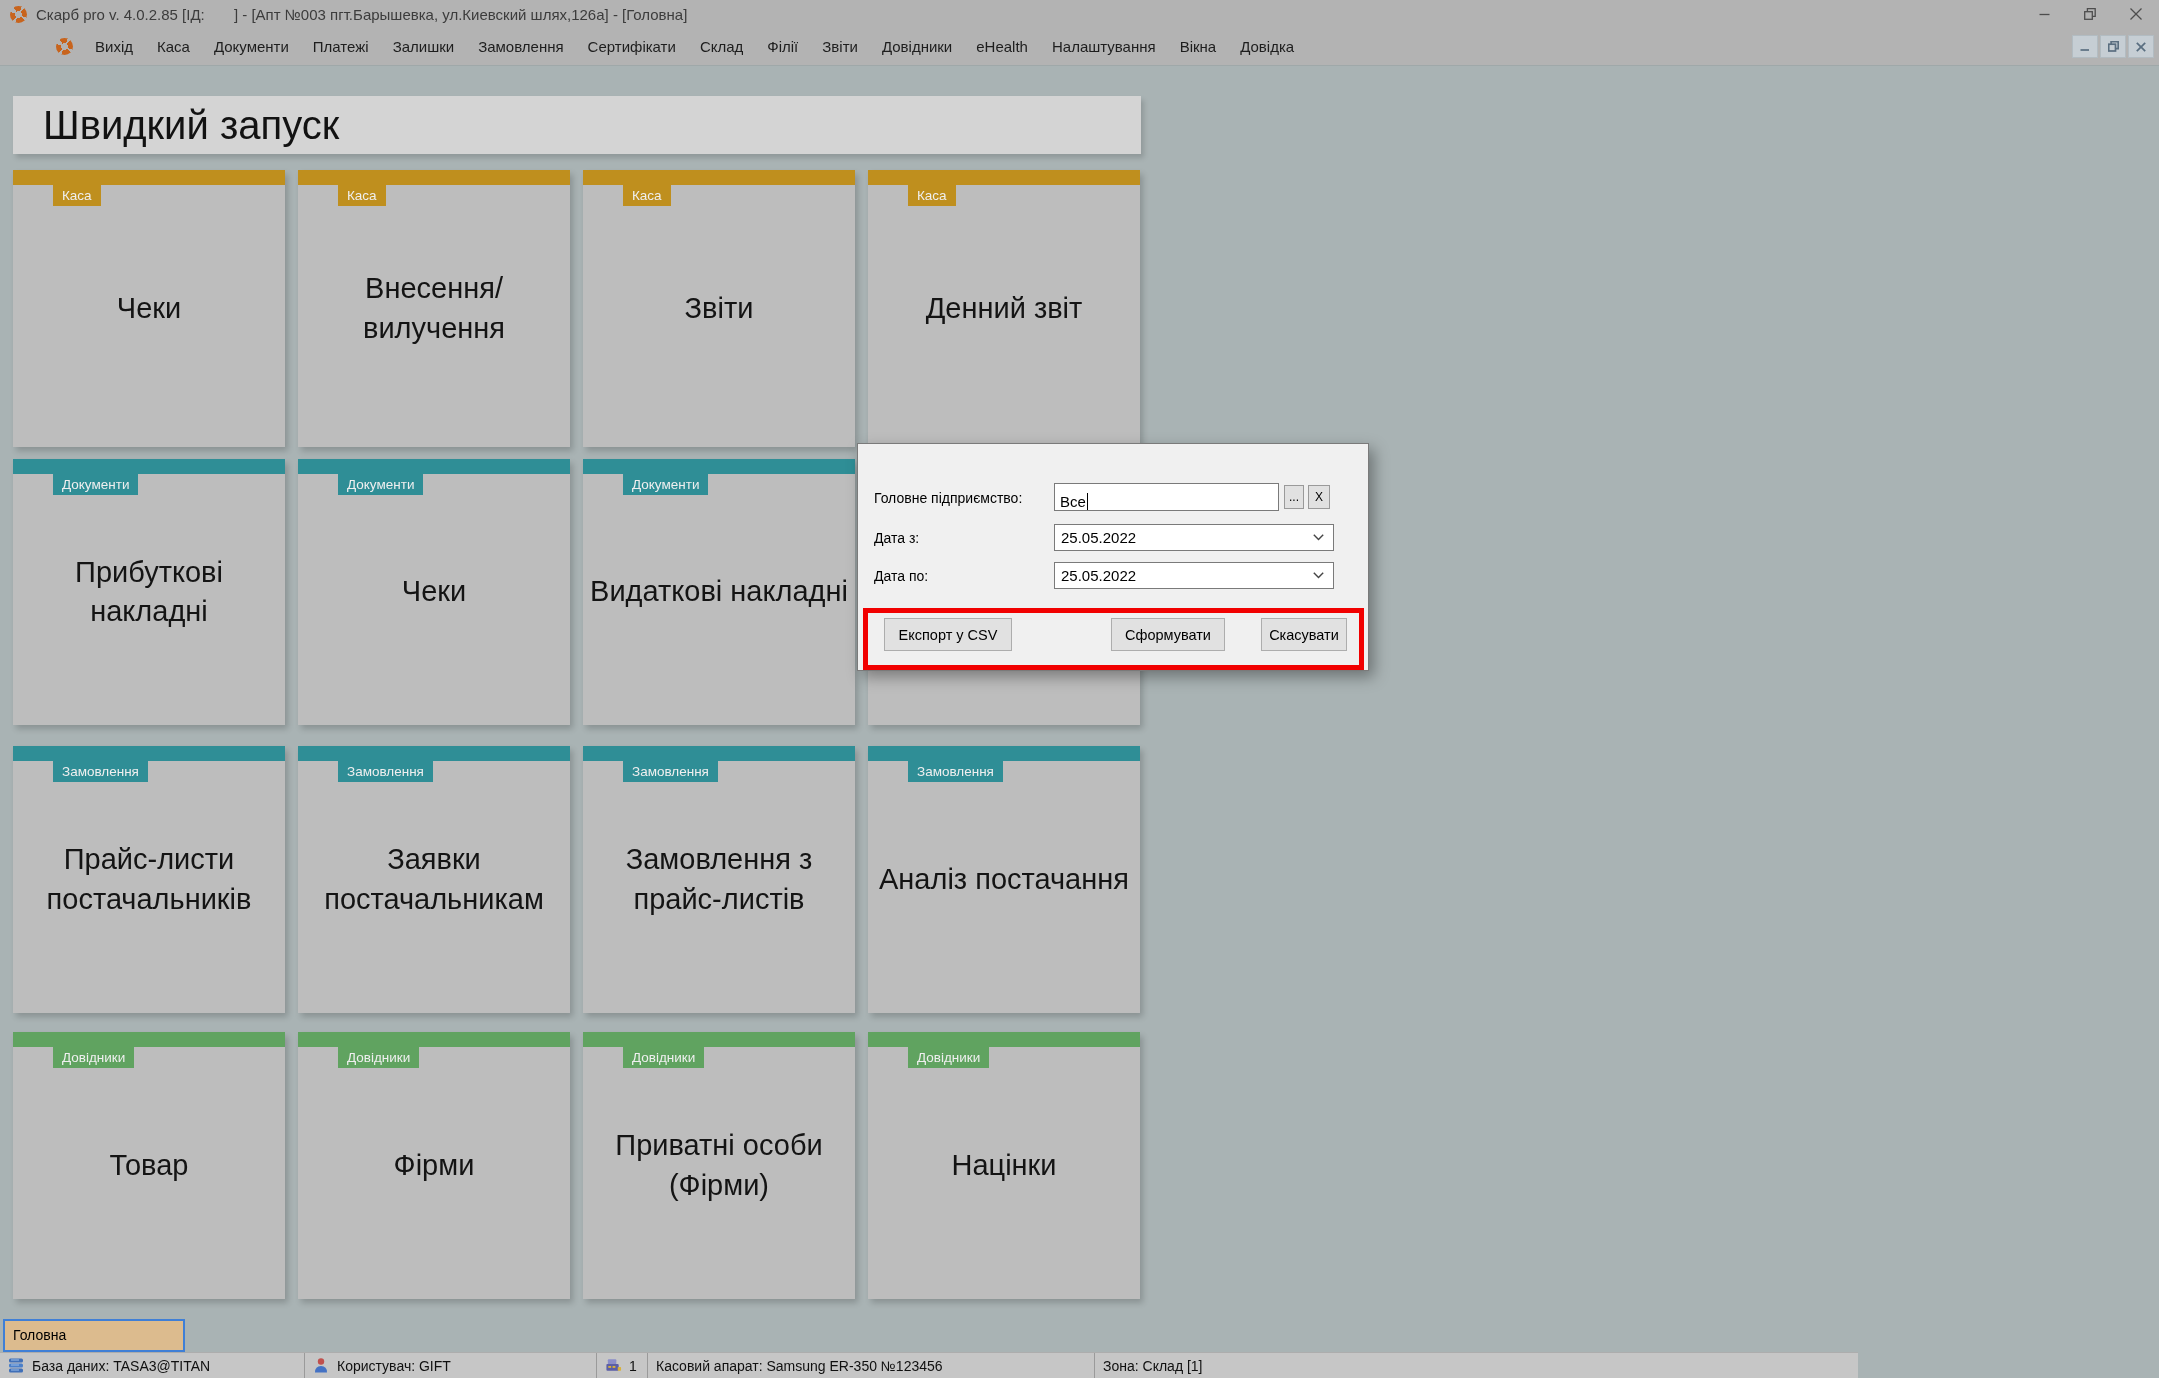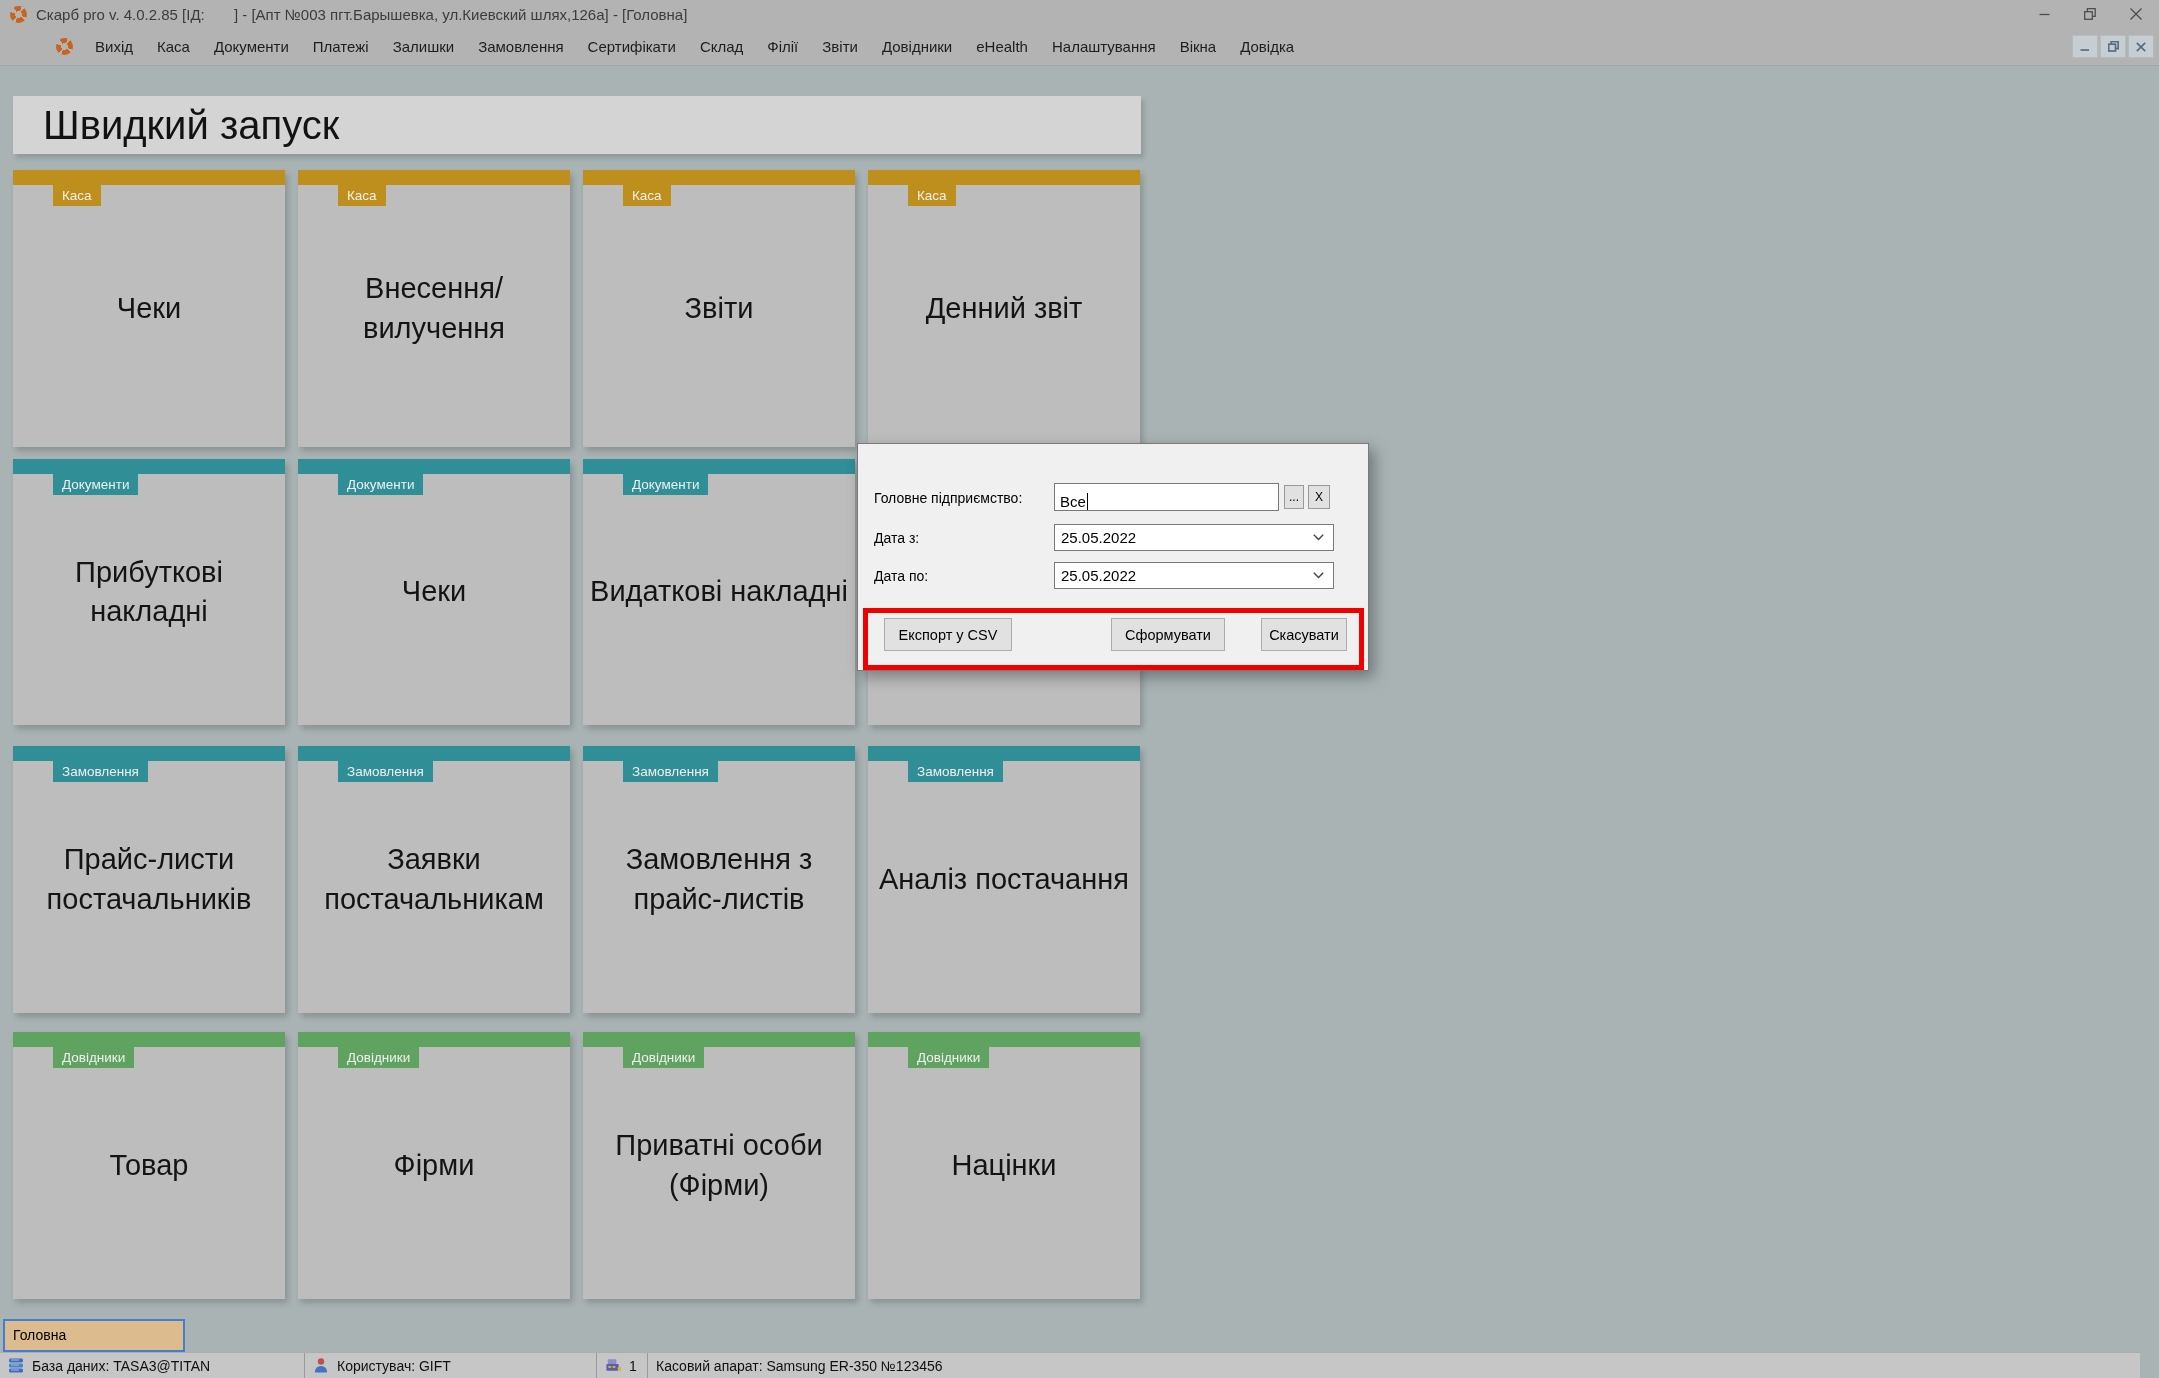--- a/index.html
+++ b/index.html
@@ -77,21 +77,21 @@
   .dlg-button { position:absolute; height:33px; background:#e1e1e1;
     border:1px solid #adadad; font-size:14.5px; color:#000; display:flex;
     align-items:center; justify-content:center; cursor:pointer; }
   .annotation-rect { position:absolute; left:5px; top:164px; width:501px; height:62px;
     border:5px solid #f10000; pointer-events:none; z-index:11; }
 
   
   .tab-home { position:absolute; left:3px; top:1319px; width:182px; height:33px;
     background:#dcbb8e; border:2px solid #3f7fd6; font-size:14px; color:#000;
     line-height:28px; padding-left:8px; cursor:pointer; }
-  .statusbar { position:absolute; left:0; top:1352px; width:2140px; height:26px;
+  .statusbar { position:absolute; left:0; top:1352px; width:1858px; height:26px;
     background:#c6c6c6; border-top:1px solid #adadad; display:flex; }
   .status-section { display:flex; align-items:center; gap:7px; padding-left:8px;
     border-right:1px solid #9a9a9a; font-size:14px; color:#101010; height:100%; }
   .status-section:last-child { border-right:none; }
   .status-icon { display:flex; width:17px; height:17px; }
 </style>
 </head>
 <body>
 
 <div class="titlebar">
@@ -310,13 +310,16 @@
           <rect x="3.5" y="9" width="3" height="2" fill="#d9b23a"></rect>
           <rect x="8" y="9" width="3" height="2" fill="#d9b23a"></rect>
           <rect x="13.5" y="10" width="3.5" height="4" rx="0.8" fill="#d9b23a"></rect>
         </svg>
       </span>
       <span>1</span>
     </div>
     <div class="status-section" style="width: 447px;">
       <span>Касовий апарат: Samsung ER-350 №123456</span>
     </div>
+    <div class="status-section" style="flex: 1 1 0%;">
+      <span>Зона: Склад [1]</span>
+    </div>
   </div>
 
 </body></html>

